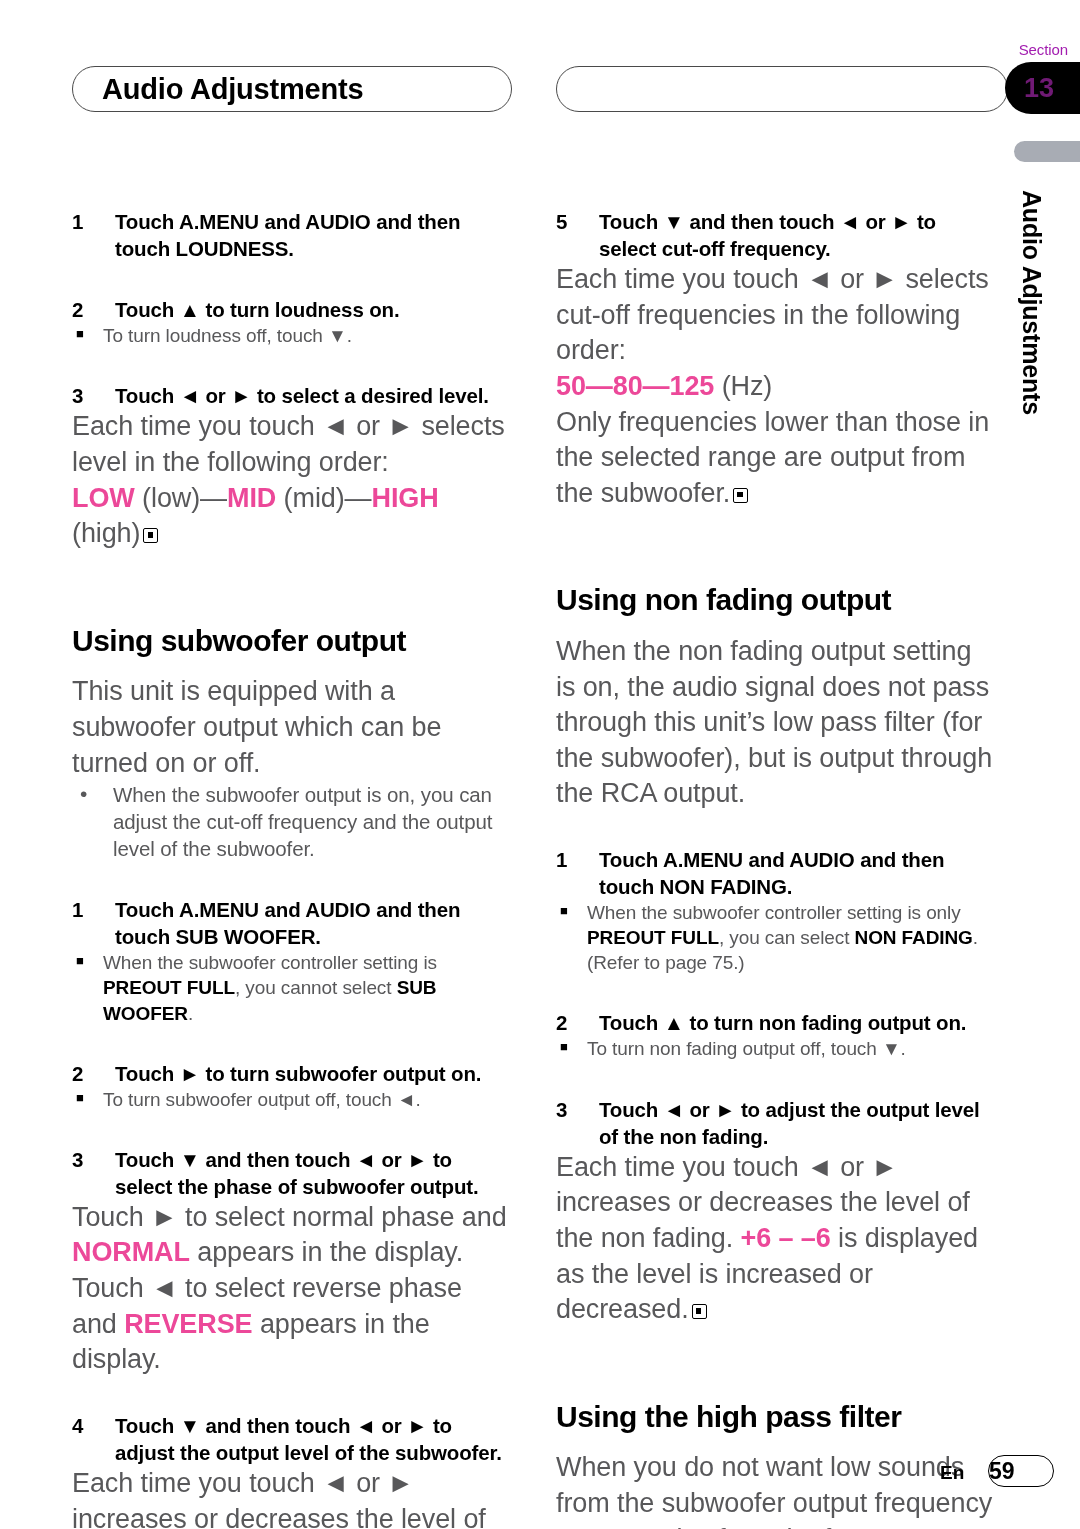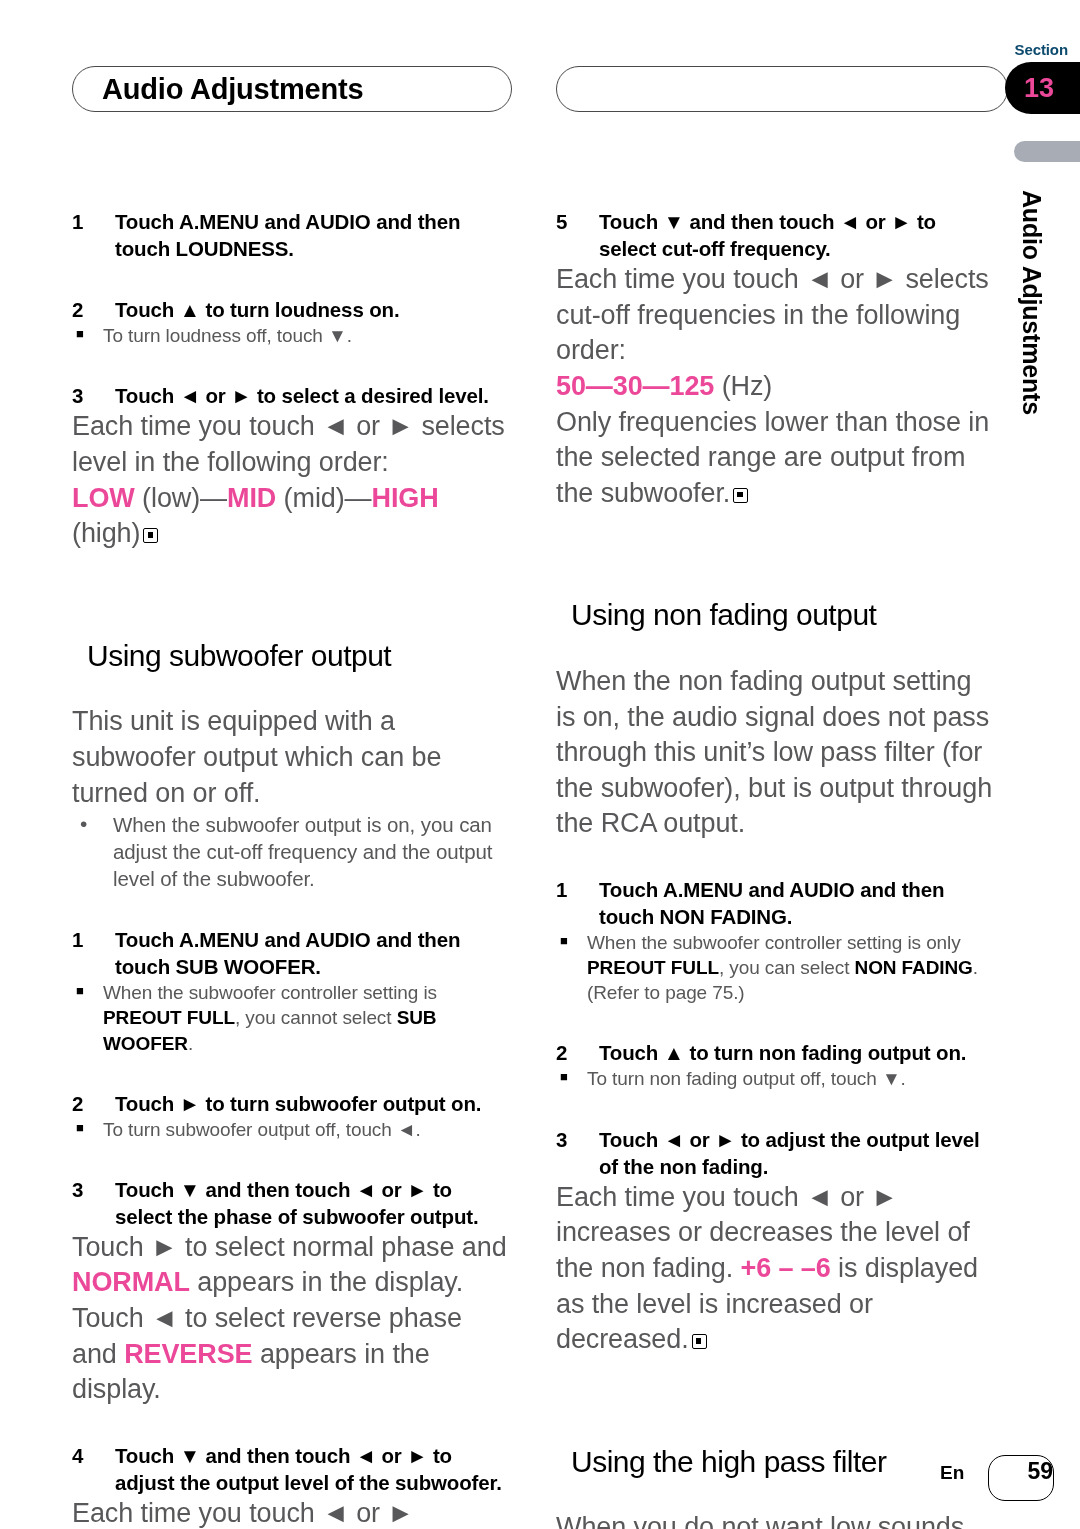--- a/index.html
+++ b/index.html
@@ -42,43 +42,43 @@
     font-weight: bold;
     color: #000;
     letter-spacing: -0.2px;
   }
 
   .section-label {
     position: absolute;
     right: 12px;
     top: 41px;
     font-size: 15px;
-    font-weight: bold;
-    color: #0c4a6e;
+    font-weight: normal;
+    color: #a21caf;
     letter-spacing: -0.1px;
   }
   .section-tab {
     position: absolute;
     left: 1005px;
     top: 62px;
     width: 75px;
     height: 52px;
     background: #000;
     border-top-left-radius: 26px;
     border-bottom-left-radius: 26px;
   }
   .section-num {
     position: absolute;
     left: 1016px;
     top: 62px;
     width: 46px;
     height: 52px;
     line-height: 52px;
     text-align: center;
-    color: #ec4899;
+    color: #701a75;
     font-size: 27px;
     font-weight: bold;
   }
 
   
   .side-gray {
     position: absolute;
     left: 1014px;
     top: 141px;
     width: 66px;
@@ -163,23 +163,23 @@
   .dotlist .dot {
     position: absolute;
     left: 8px;
     top: -1px;
     font-size: 21px;
     color: #58585a;
   }
 
   h2.sec-head {
     font-size: 30px;
-    font-weight: normal;
-    color: #000;
-    margin: 15px;
+    font-weight: bold;
+    color: #000;
+    margin: 0;
     line-height: 1.15;
     letter-spacing: -0.5px;
   }
   .gap-md { height: 34px; }
   .gap-xl { height: 72px; }
   .gap-head { height: 16px; }
 
   .endmark {
     display: inline-block;
     width: 15px;
@@ -208,25 +208,25 @@
     top: 1462px;
     font-size: 19px;
     font-weight: bold;
     color: #000;
   }
   .footer-page {
     position: absolute;
     left: 988px;
     top: 1455px;
     width: 66px;
-    height: 46px;
+    height: 32px;
     border: 1.6px solid #000;
     border-radius: 17px;
     box-sizing: border-box;
-    text-align: right;
+    text-align: left;
     line-height: 31px;
     font-size: 23px;
     font-weight: bold;
     color: #000;
   }
 </style>
 </head>
 <body>
 
 <div class="page">
@@ -308,21 +308,21 @@
     <div class="body"><span>Each time you touch ◄ or ► increases or decreases the level of the subwoofer. </span><b>+6 – –6</b><span> is displayed as the level is increased or decreased.</span></div>
 
   </div>
 
   <div class="col" id="col-right">
 
     <div class="step">
       <span class="num">5</span><span>Touch ▼ and then touch ◄ or ► to select cut-off frequency.</span>
     </div>
     <div class="body">Each time you touch ◄ or ► selects cut-off frequencies in the following order:</div>
-    <div class="body"><b>50</b><b>—</b><b>30</b><b>—</b><b>125</b><span> (Hz)</span></div>
+    <div class="body"><b>50</b><b>—</b><b>80</b><b>—</b><b>125</b><span> (Hz)</span></div>
     <div class="body"><span>Only frequencies lower than those in the selected range are output from the subwoofer.</span><span class="endmark"></span></div>
 
     <div class="gap-xl"></div>
 
     <h2 class="sec-head">Using non fading output</h2>
     <div class="gap-head"></div>
 
     <div class="body">When the non fading output setting is on, the audio signal does not pass through this unit’s low pass filter (for the subwoofer), but is output through the RCA output.</div>
 
     <div class="gap-md"></div>

